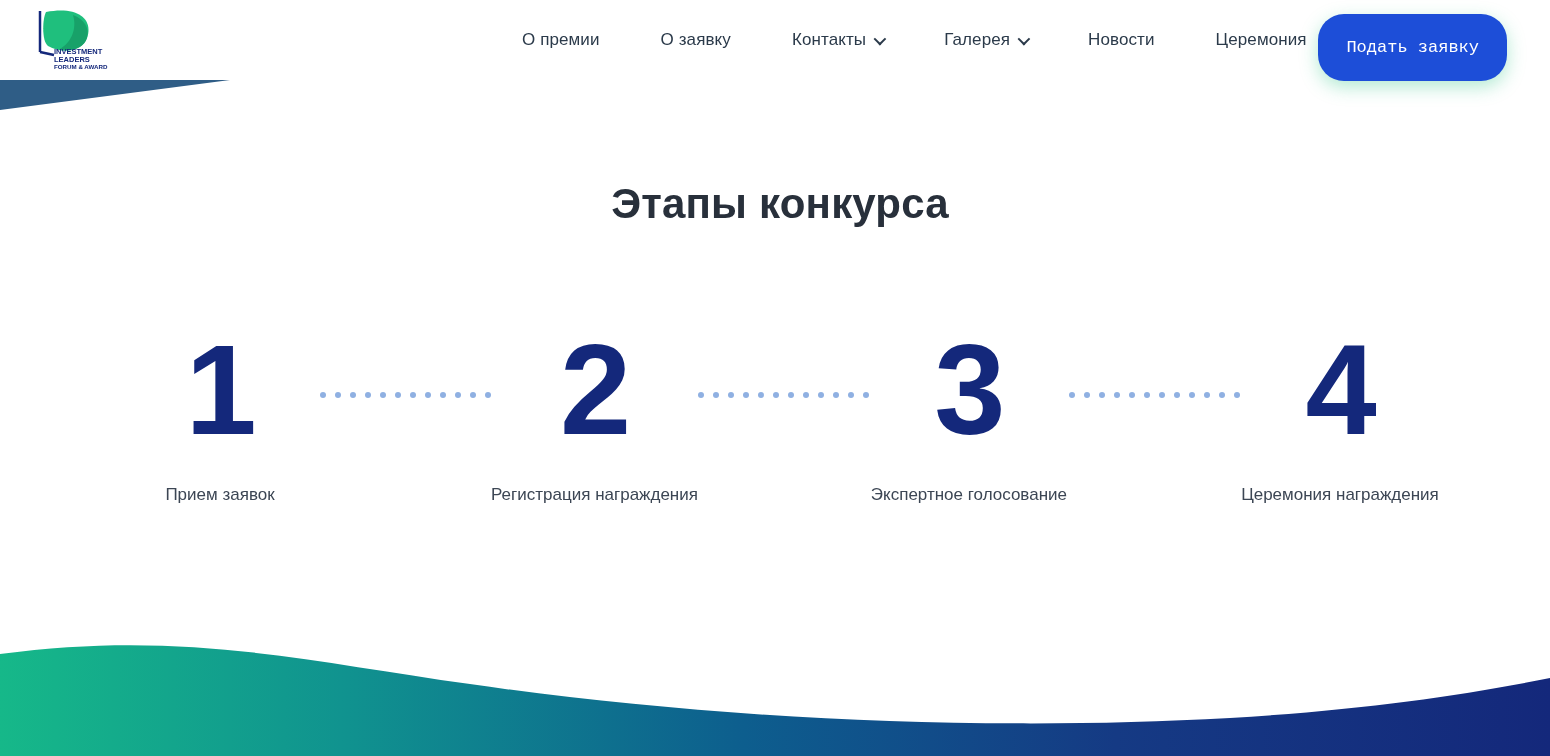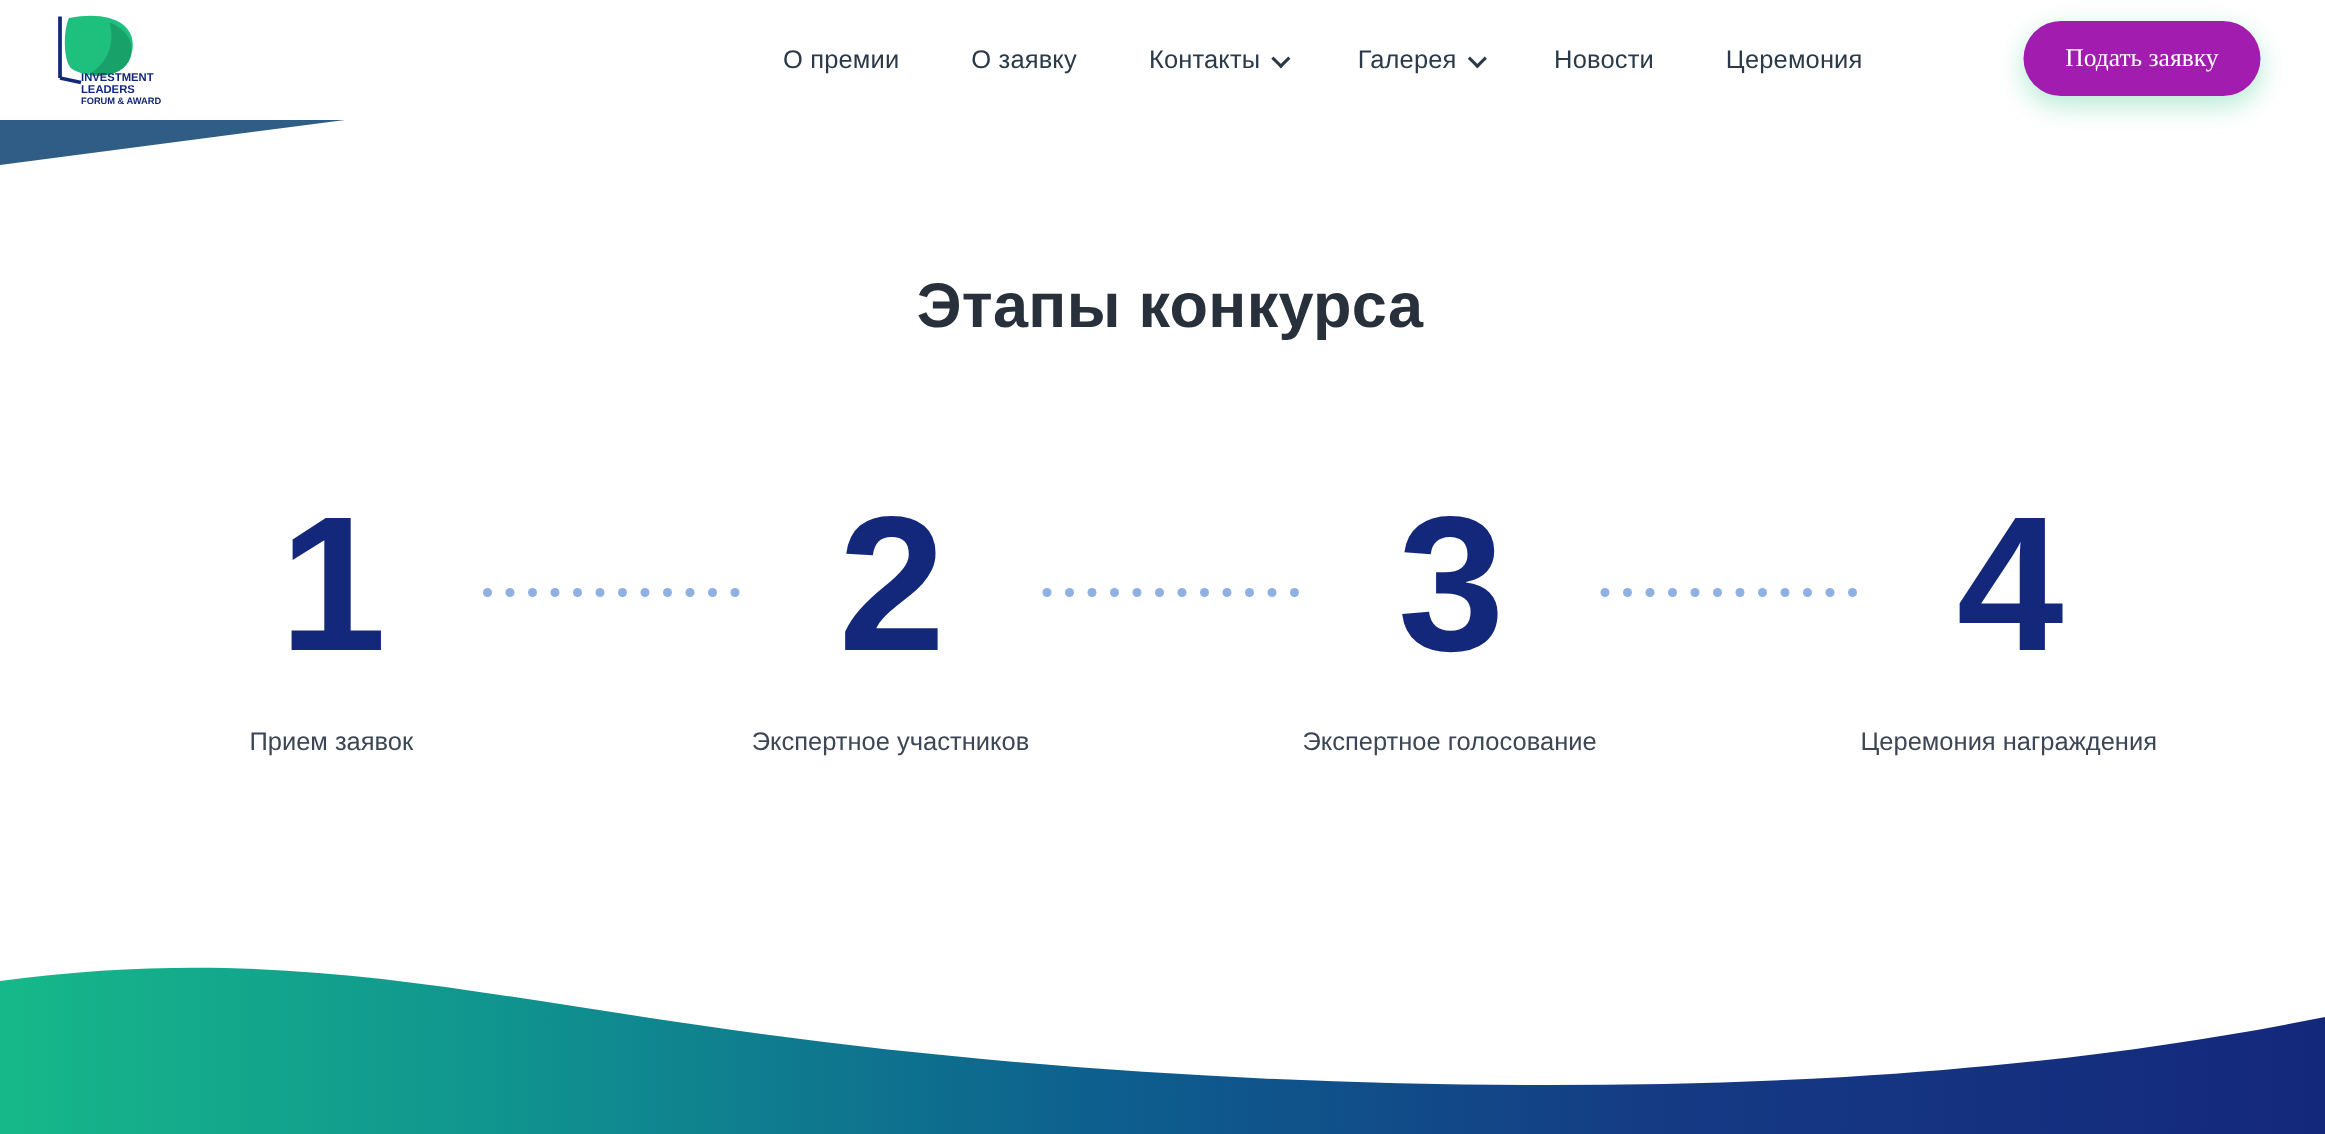--- a/index.html
+++ b/index.html
@@ -37,21 +37,21 @@
     height: 62px;
     display: block;
   }
   .nav {
     position: absolute;
     left: 500px;
     top: 0;
     height: 80px;
     display: flex;
     align-items: center;
-    gap: 4px;
+    gap: 17px;
   }
   .nav-item {
     display: flex;
     align-items: center;
     gap: 8px;
     font-size: 17px;
     color: #2b3a4a;
     padding: 0 22px;
     white-space: nowrap;
     cursor: pointer;
@@ -62,33 +62,33 @@
     display: inline-block;
     width: 9px; height: 9px;
     border-right: 2px solid #2b3a4a;
     border-bottom: 2px solid #2b3a4a;
     transform: rotate(45deg) translateY(-2px);
   }
   .cta {
     position: absolute;
     right: 43px;
     top: 14px;
-    height: 50px;
+    height: 67px;
     padding: 0 28px;
     border-radius: 26px;
-    background: #a21caf;
+    background: #1d4ed8;
     color: #ffffff;
     font-size: 17px;
     display: flex;
     align-items: center;
     justify-content: center;
     border: none;
     cursor: pointer;
     box-shadow: 0 6px 18px rgba(36,194,129,.35);
-    font-family: Liberation Serif, serif;
+    font-family: Liberation Mono, monospace;
   }
 
   
   .top-wedge {
     position: absolute;
     top: 80px; left: 0;
     width: 230px;
     height: 30px;
     z-index: 5;
     pointer-events: none;
@@ -238,21 +238,21 @@
           <span class="dot"></span>
           <span class="dot"></span>
           <span class="dot"></span>
           <span class="dot"></span>
           <span class="dot"></span>
           <span class="dot"></span>
       </div>
 
       <div class="step">
         <div class="step-num">2</div>
-        <div class="step-label">Экспертное участников</div>
+        <div class="step-label">Регистрация награждения</div>
       </div>
 
       <div class="dots">
         <span class="dot"></span>
           <span class="dot"></span>
           <span class="dot"></span>
           <span class="dot"></span>
           <span class="dot"></span>
           <span class="dot"></span>
           <span class="dot"></span>

